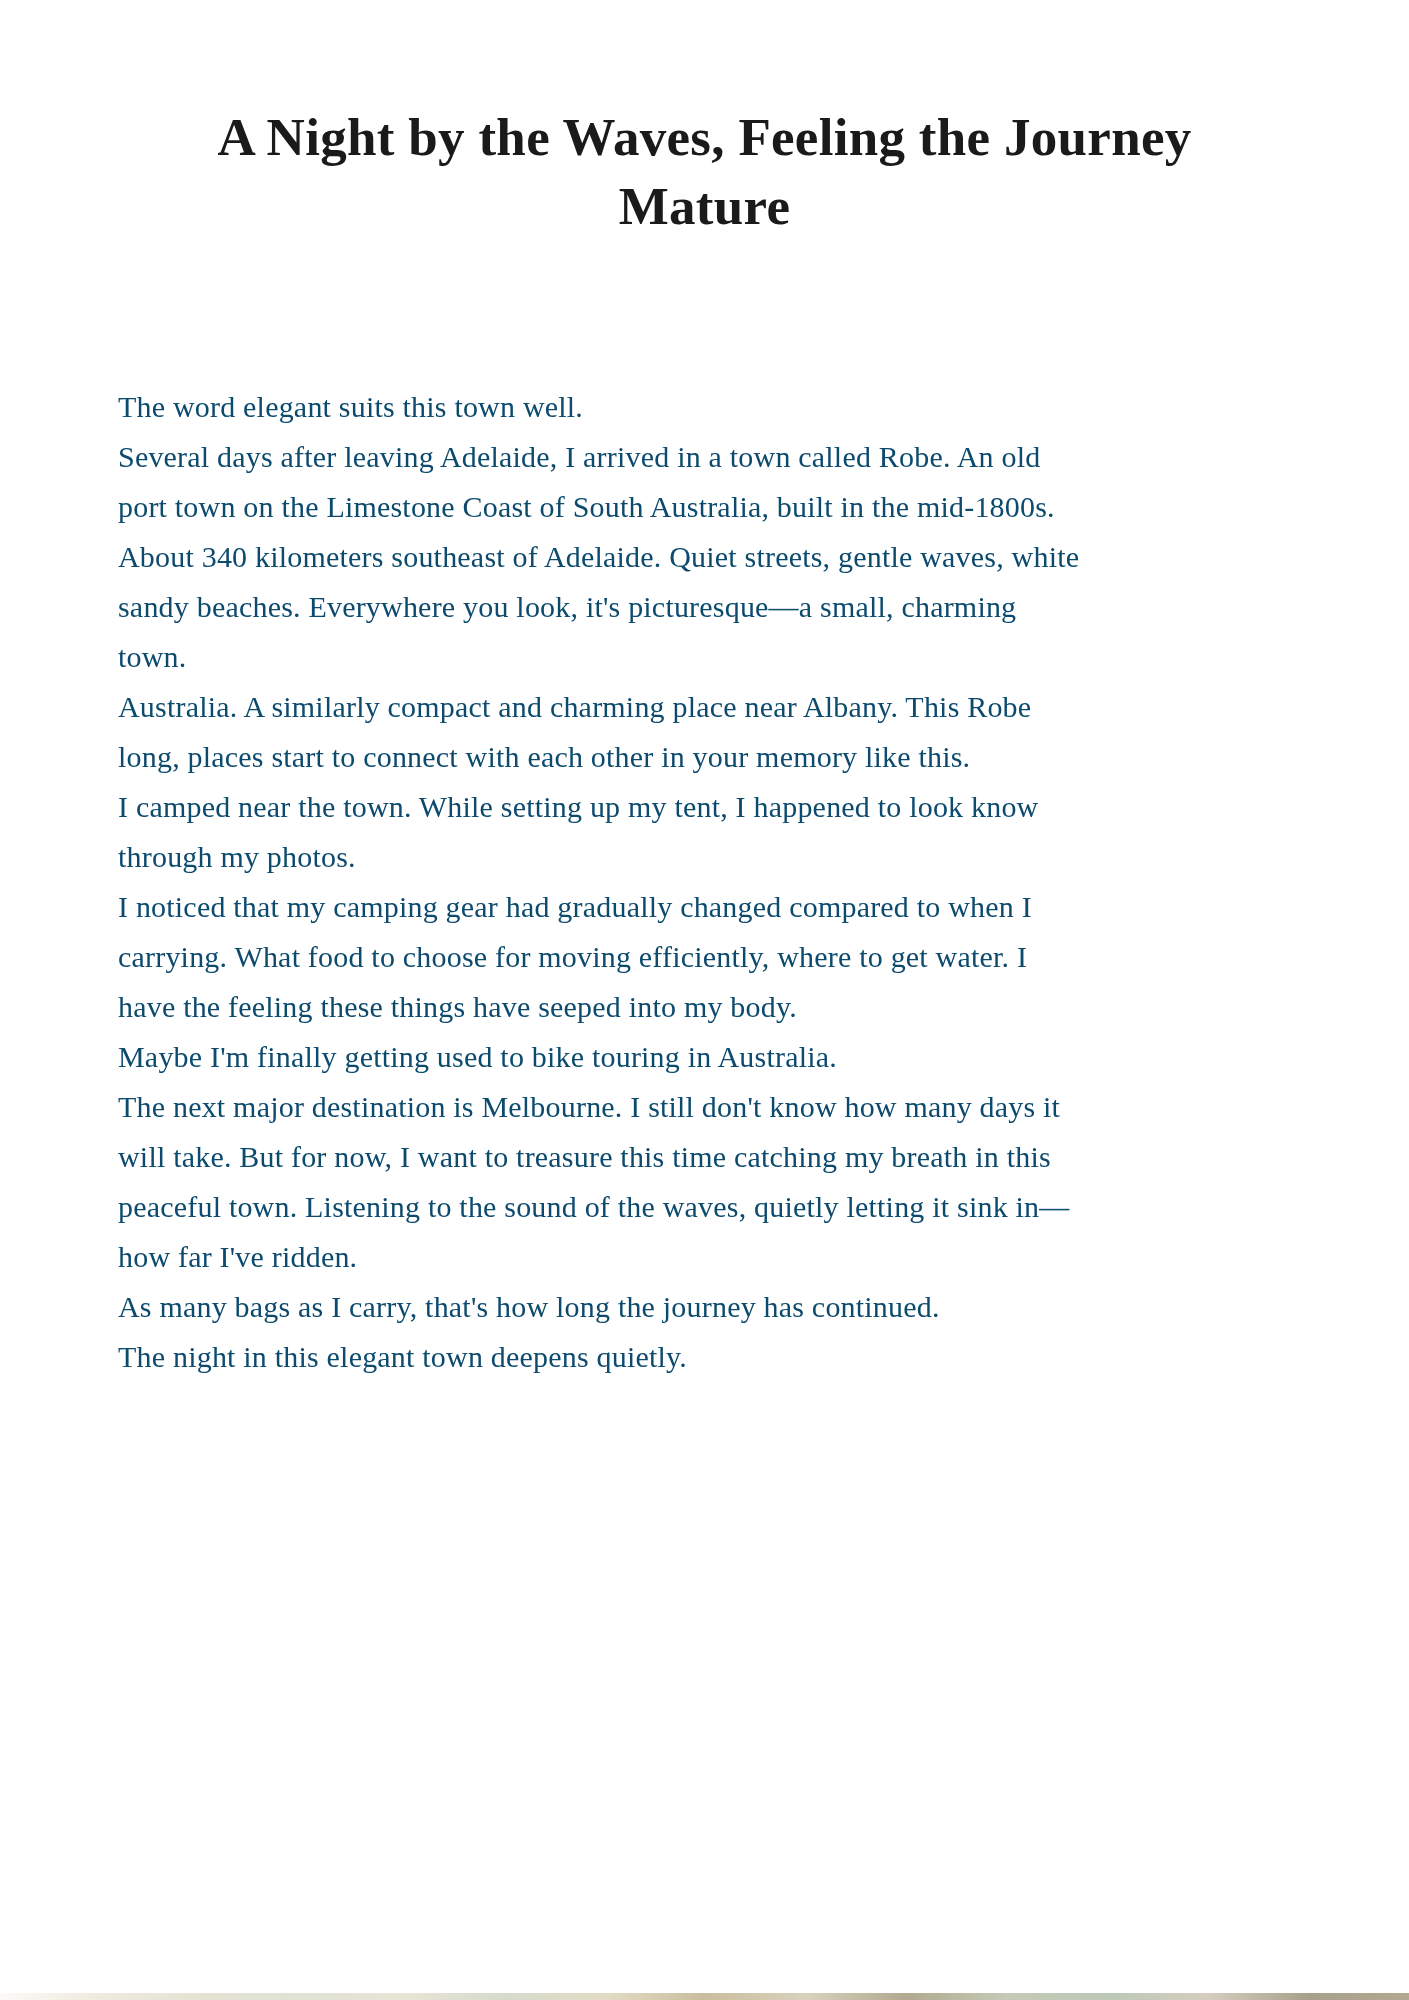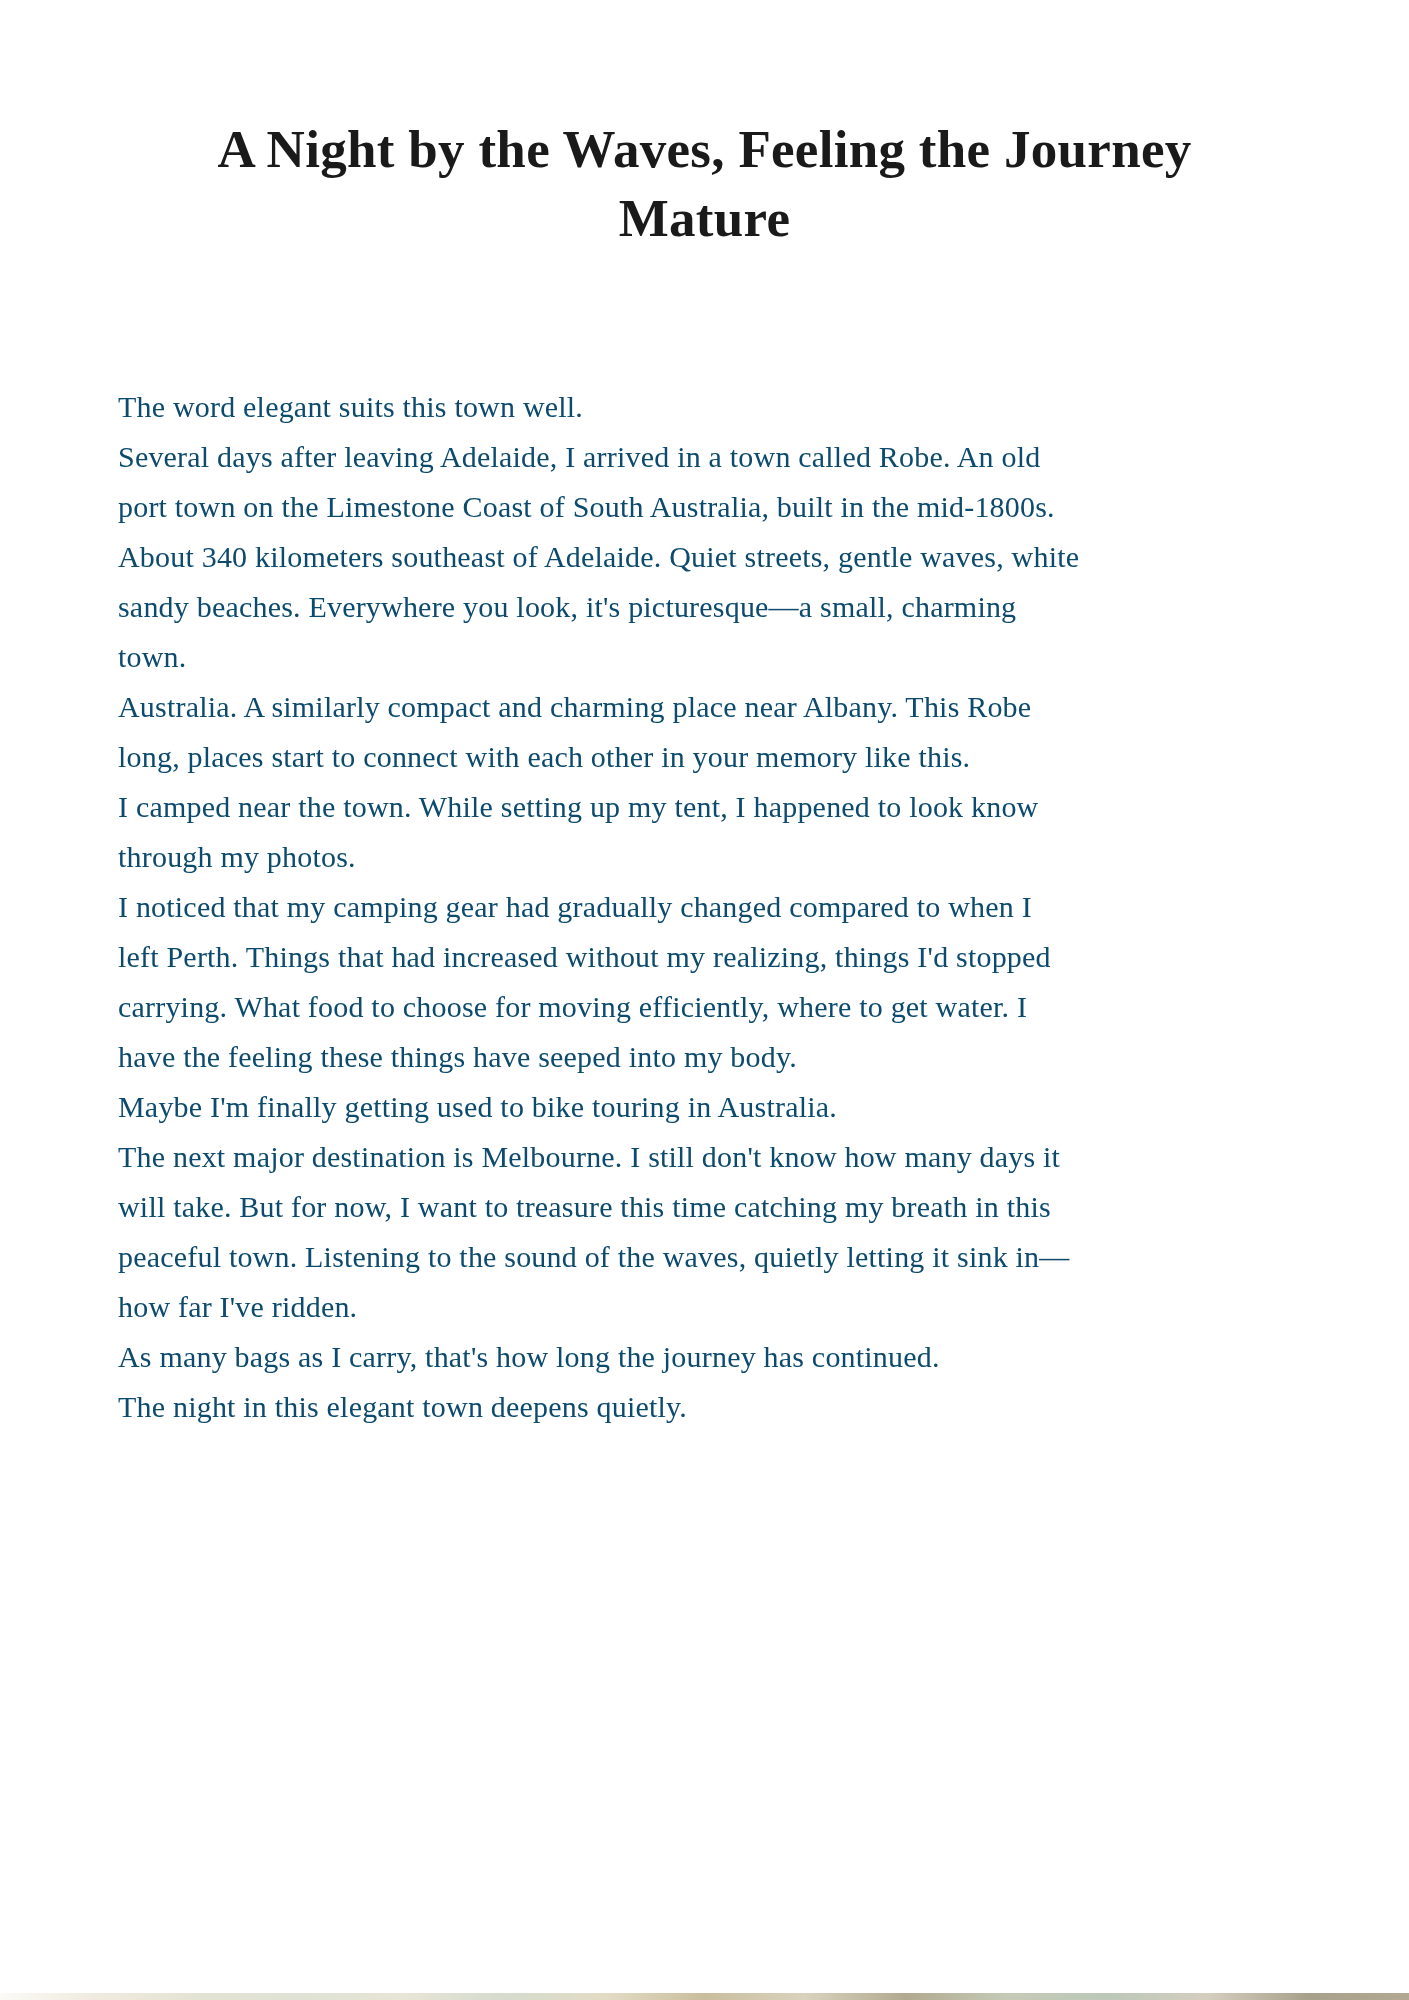--- a/index.html
+++ b/index.html
@@ -14,21 +14,21 @@
     background: #ffffff;
     overflow: hidden;
     font-family: "Liberation Serif", "DejaVu Serif", serif;
     color: #1a1a1a;
   }
   .title {
     position: absolute;
     top: 103px;
     left: 0;
     right: 0;
-    margin: 12px;
+    margin: 0;
     text-align: center;
     font-size: 53px;
     font-weight: 700;
     line-height: 69px;
     letter-spacing: 0.3px;
     color: #1a1a1a;
   }
   .body-text {
     position: absolute;
     top: 382px;
@@ -65,21 +65,20 @@
       <div class="line">Several days after leaving Adelaide, I arrived in a town called Robe. An old</div>
       <div class="line">port town on the Limestone Coast of South Australia, built in the mid-1800s.</div>
       <div class="line">About 340 kilometers southeast of Adelaide. Quiet streets, gentle waves, white</div>
       <div class="line">sandy beaches. Everywhere you look, it's picturesque—a small, charming</div>
       <div class="line">town.</div>
       <div class="line">Australia. A similarly compact and charming place near Albany. This Robe</div>
       <div class="line">long, places start to connect with each other in your memory like this.</div>
       <div class="line">I camped near the town. While setting up my tent, I happened to look know</div>
       <div class="line">through my photos.</div>
       <div class="line">I noticed that my camping gear had gradually changed compared to when I</div>
-      <div class="line">left Perth. Things that had increased without my realizing, things I'd stopped</div>
       <div class="line">carrying. What food to choose for moving efficiently, where to get water. I</div>
       <div class="line">have the feeling these things have seeped into my body.</div>
       <div class="line">Maybe I'm finally getting used to bike touring in Australia.</div>
       <div class="line">The next major destination is Melbourne. I still don't know how many days it</div>
       <div class="line">will take. But for now, I want to treasure this time catching my breath in this</div>
       <div class="line">peaceful town. Listening to the sound of the waves, quietly letting it sink in—</div>
       <div class="line">how far I've ridden.</div>
       <div class="line">As many bags as I carry, that's how long the journey has continued.</div>
       <div class="line">The night in this elegant town deepens quietly.</div>
     </div>

